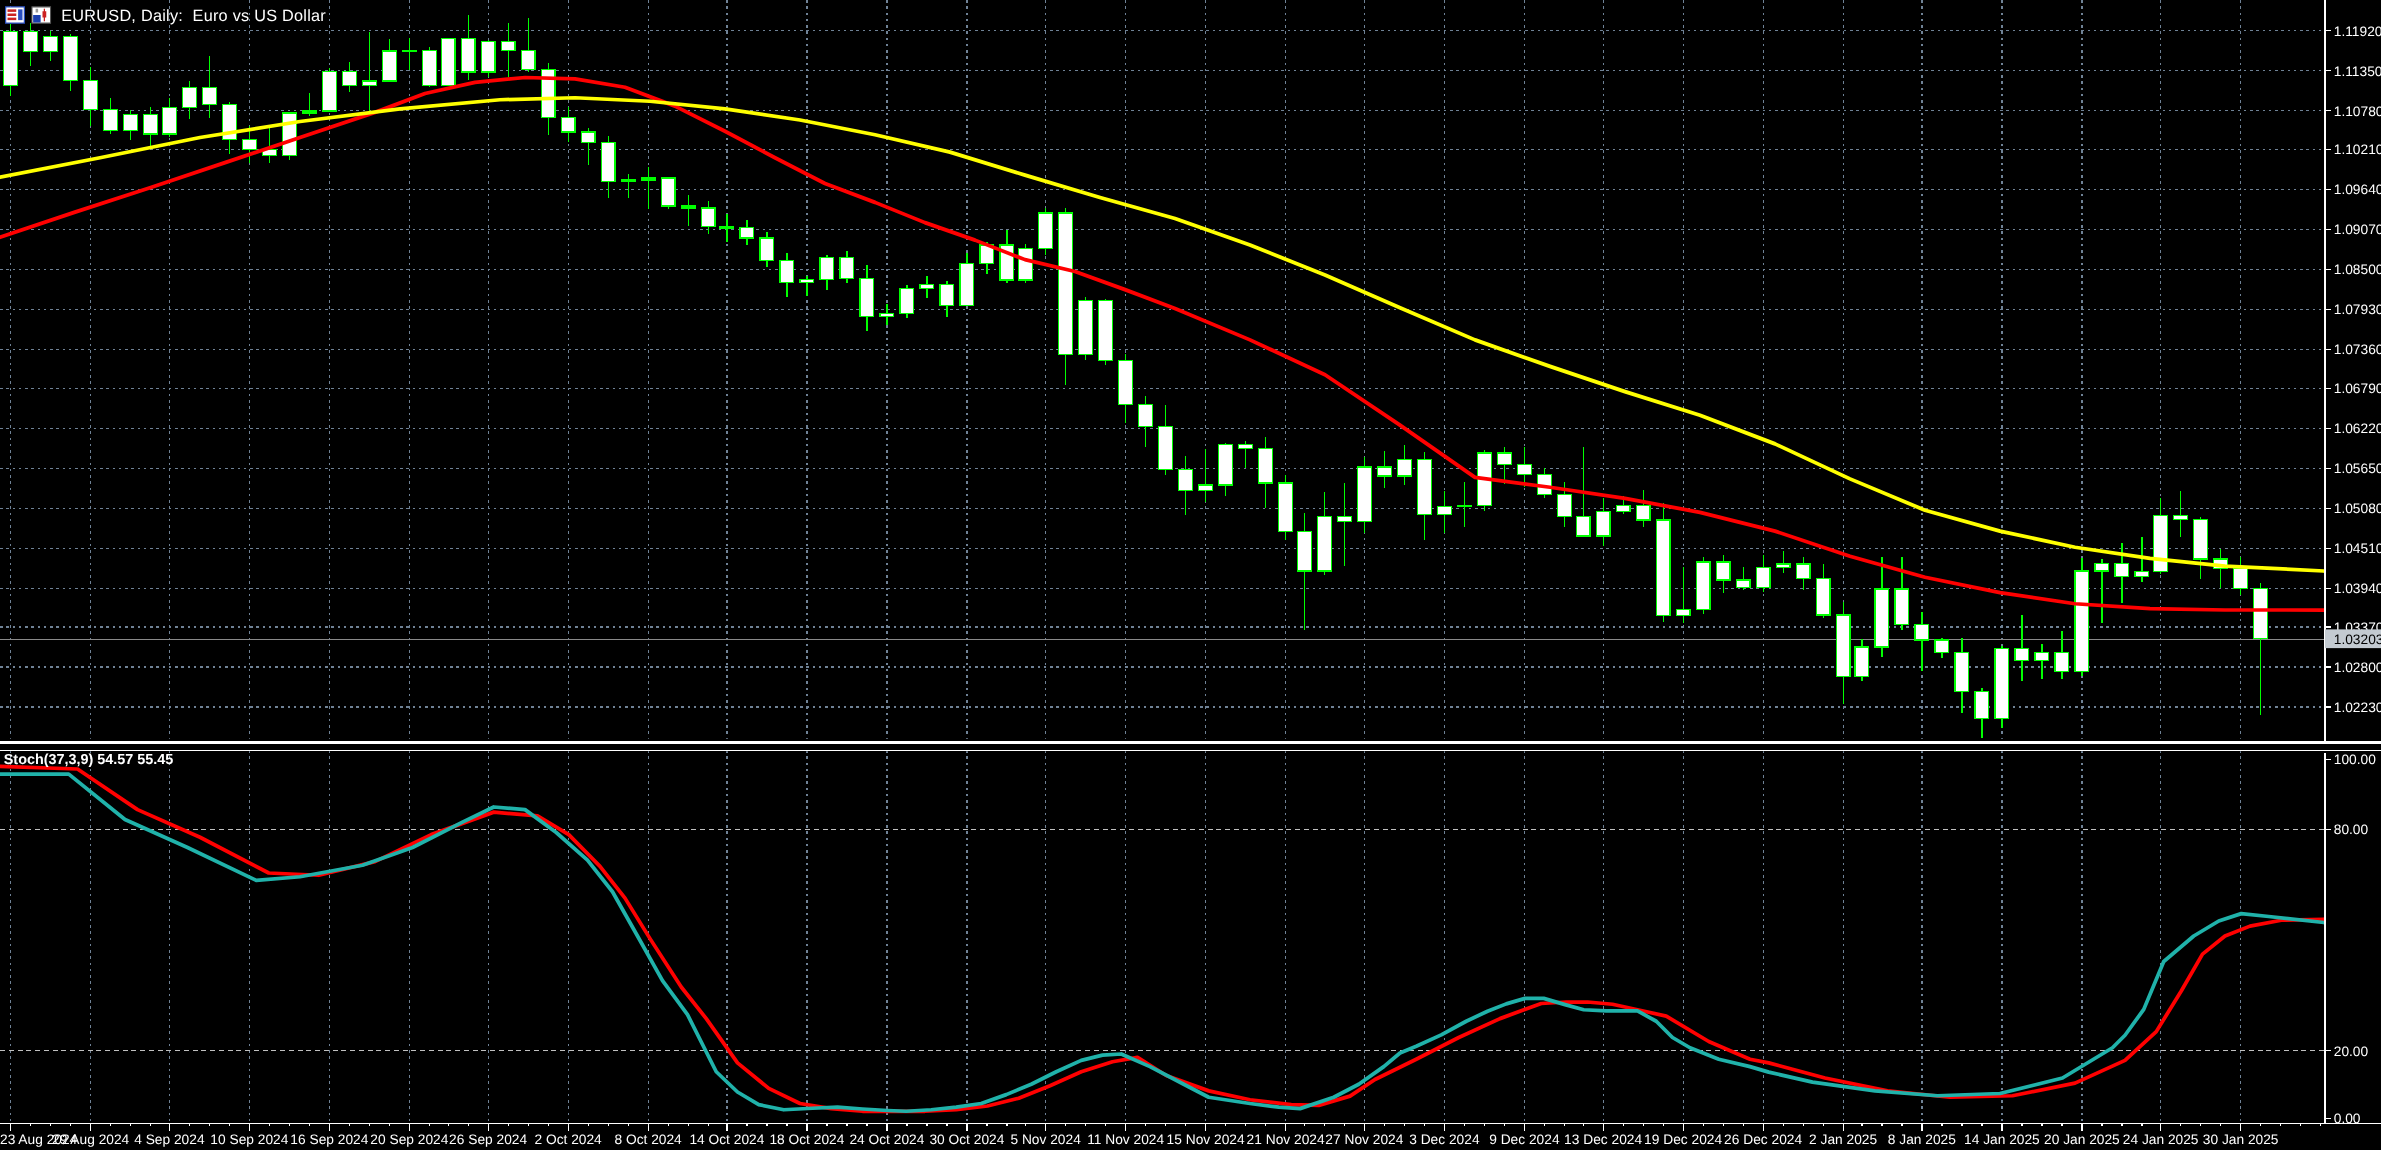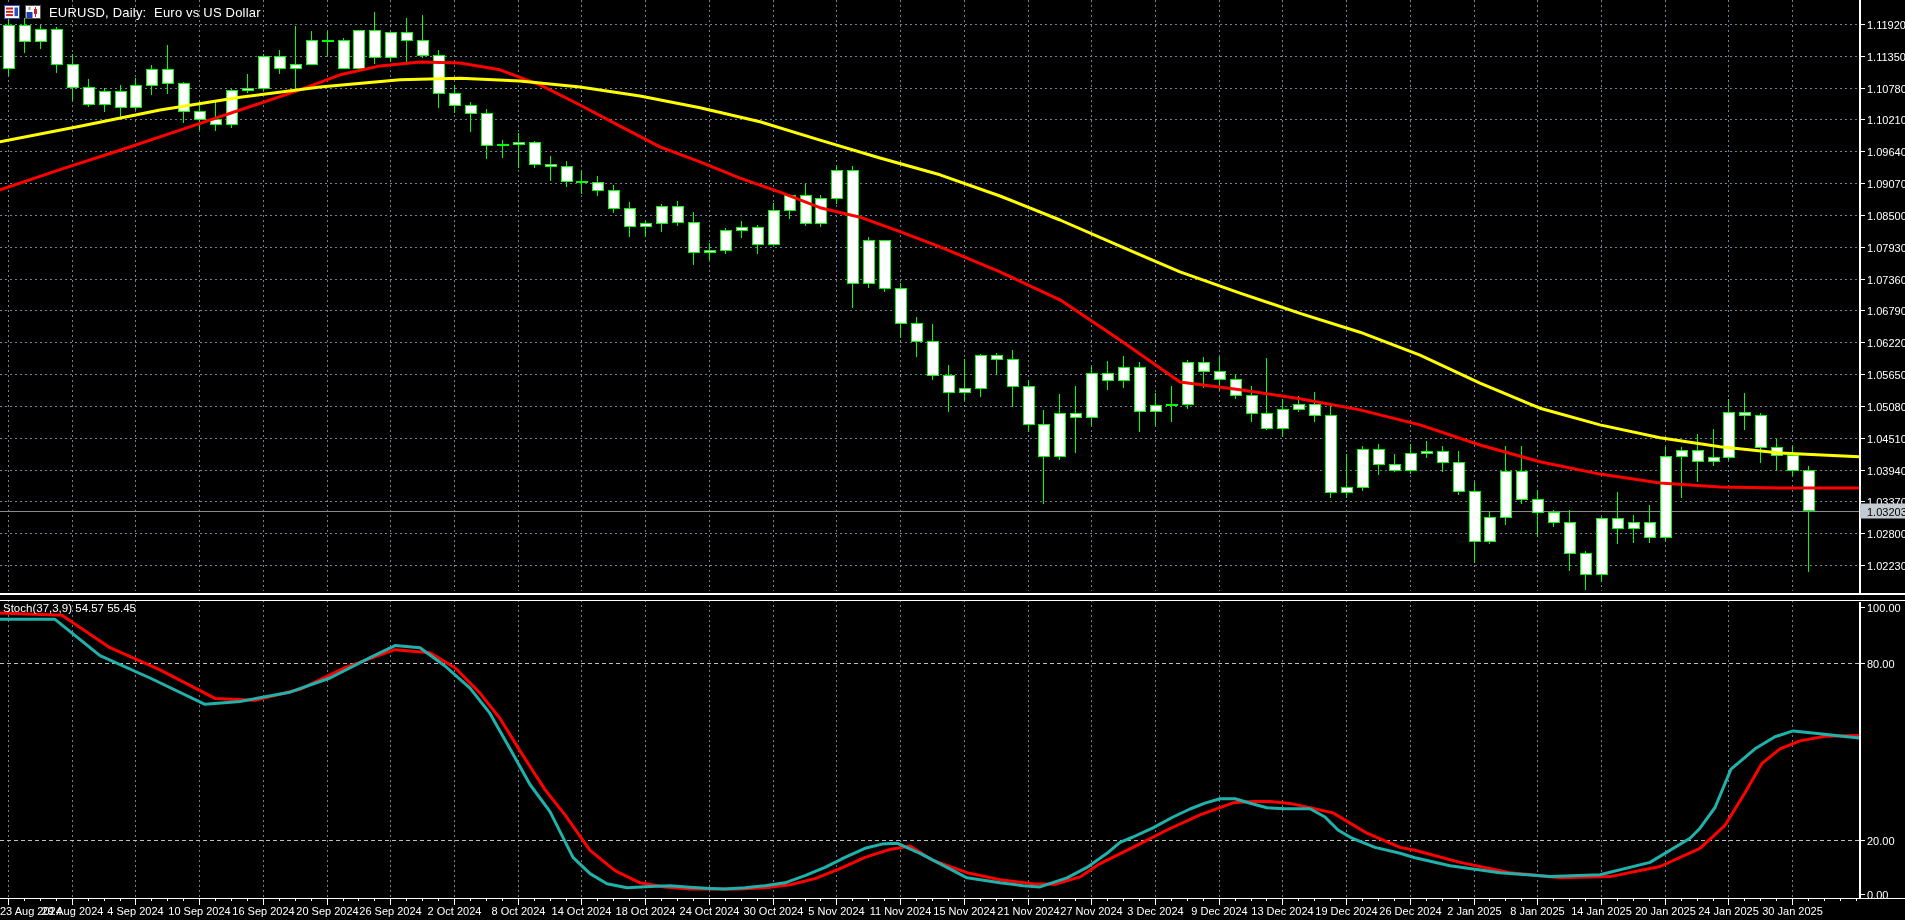--- a/index.html
+++ b/index.html
@@ -2,21 +2,21 @@
 <html><head>
 <meta charset="utf-8">
 <style>
   html,body{margin:0;padding:0;background:#000;}
   #screen{position:relative;width:1905px;height:920px;background:#000;overflow:hidden;
           font-family:"Liberation Sans",sans-serif;}
   #chart-svg{position:absolute;left:0;top:0;}
   .title-bar{position:absolute;left:4px;top:2px;height:18px;display:flex;align-items:flex-end;gap:5px;z-index:5;}
   .title-text{color:#fff;font-size:13px;letter-spacing:0.2px;padding-left:3px;white-space:pre;}
   .icon{width:16px;height:16px;display:inline-block;}
-  .stoch-label{position:absolute;left:3px;top:602px;color:#fff;font-size:11.5px;z-index:5;white-space:pre;}
+  .stoch-label{position:absolute;left:3px;top:602px;color:#fff;font-size:11.5px;z-index:5;white-space:pre;font-weight:bold;}
 </style>
 </head>
 <body>
 
 <div id="screen">
   <svg id="chart-svg" width="1905" height="920">
       <line x1="8.5" y1="0" x2="8.5" y2="898" stroke="#6f8296" stroke-dasharray="2,3" shape-rendering="crispEdges"></line>
       <line x1="72.5" y1="0" x2="72.5" y2="898" stroke="#6f8296" stroke-dasharray="2,3" shape-rendering="crispEdges"></line>
       <line x1="135.5" y1="0" x2="135.5" y2="898" stroke="#6f8296" stroke-dasharray="2,3" shape-rendering="crispEdges"></line>
       <line x1="199.5" y1="0" x2="199.5" y2="898" stroke="#6f8296" stroke-dasharray="2,3" shape-rendering="crispEdges"></line>

